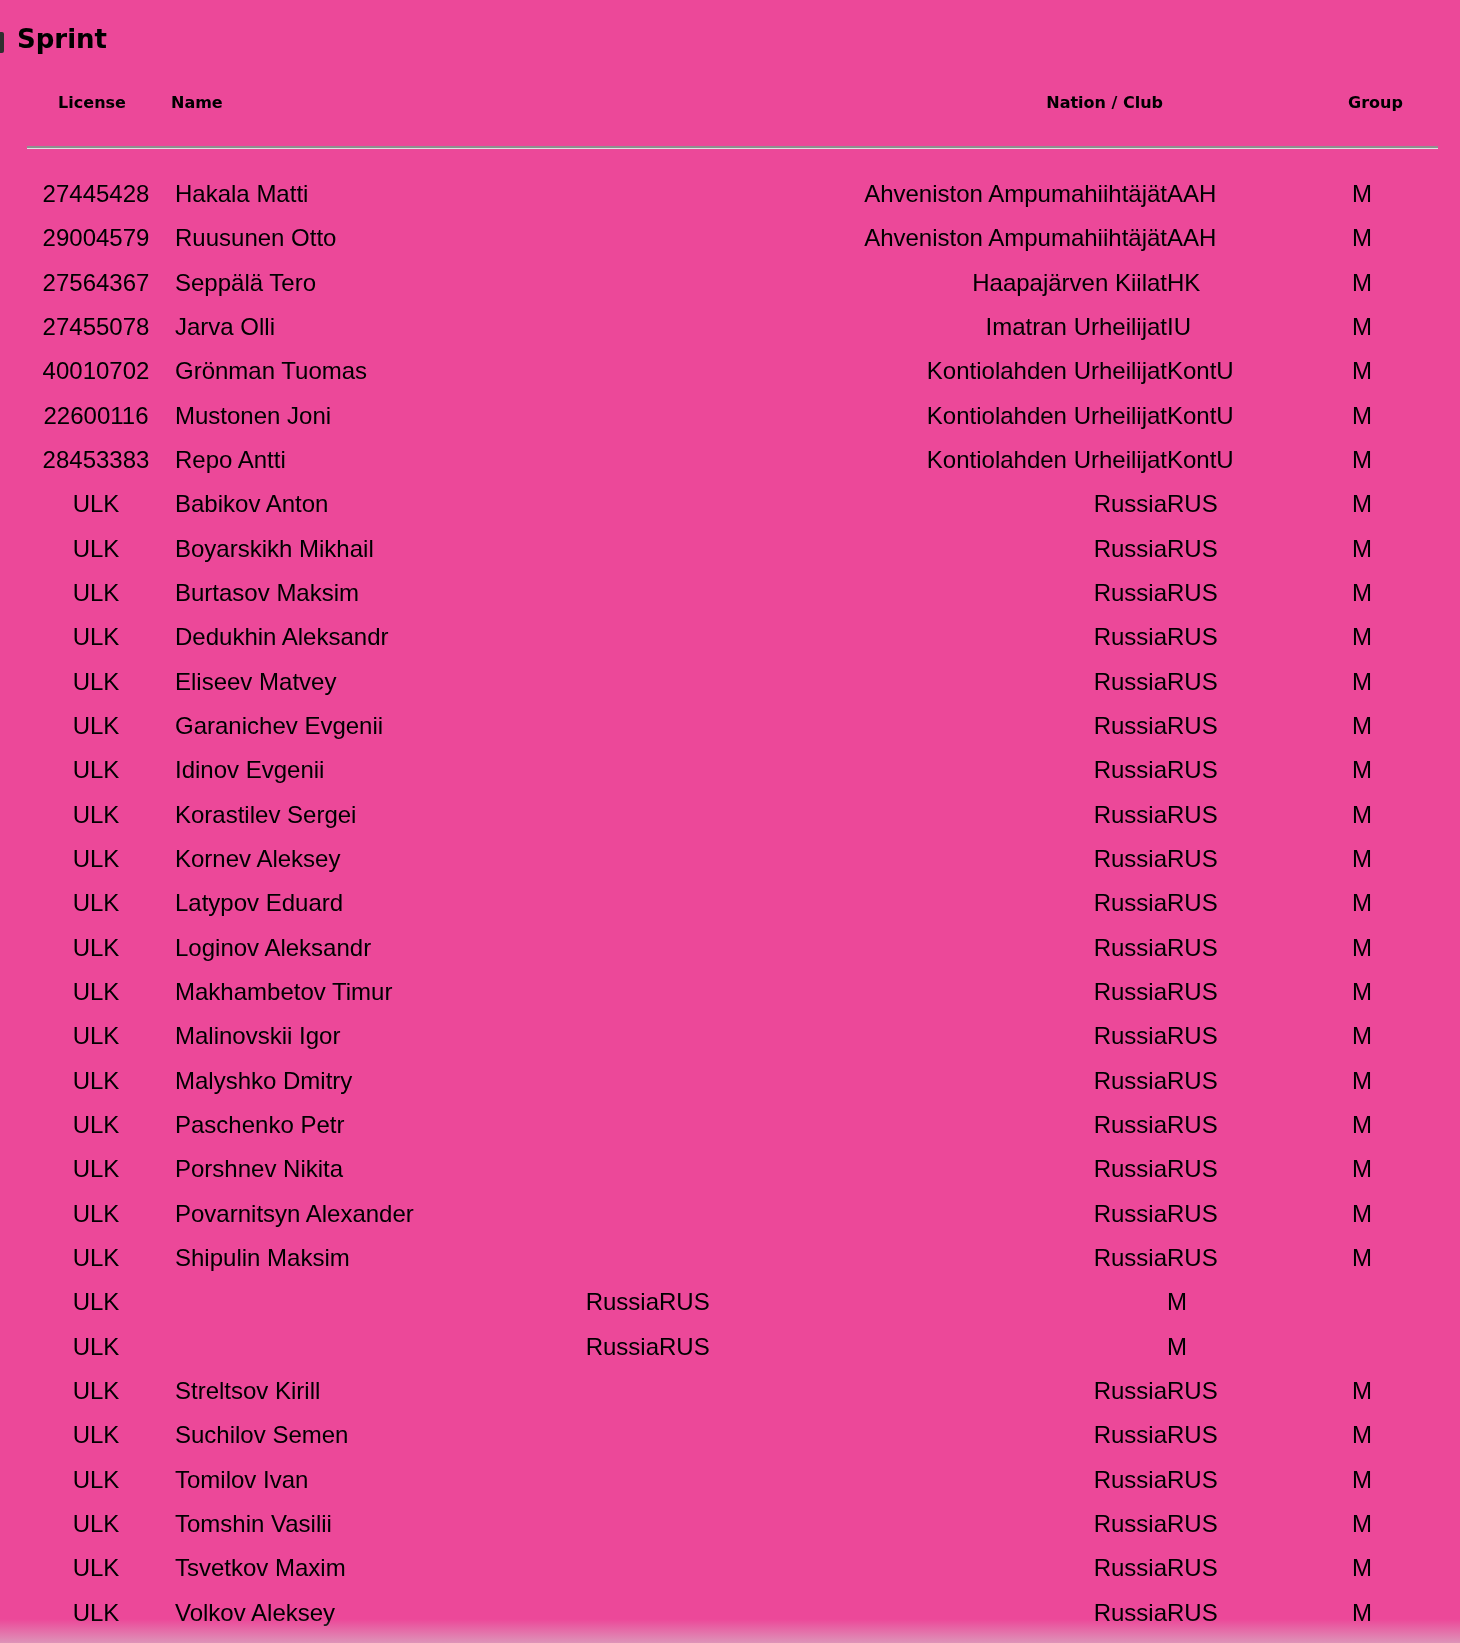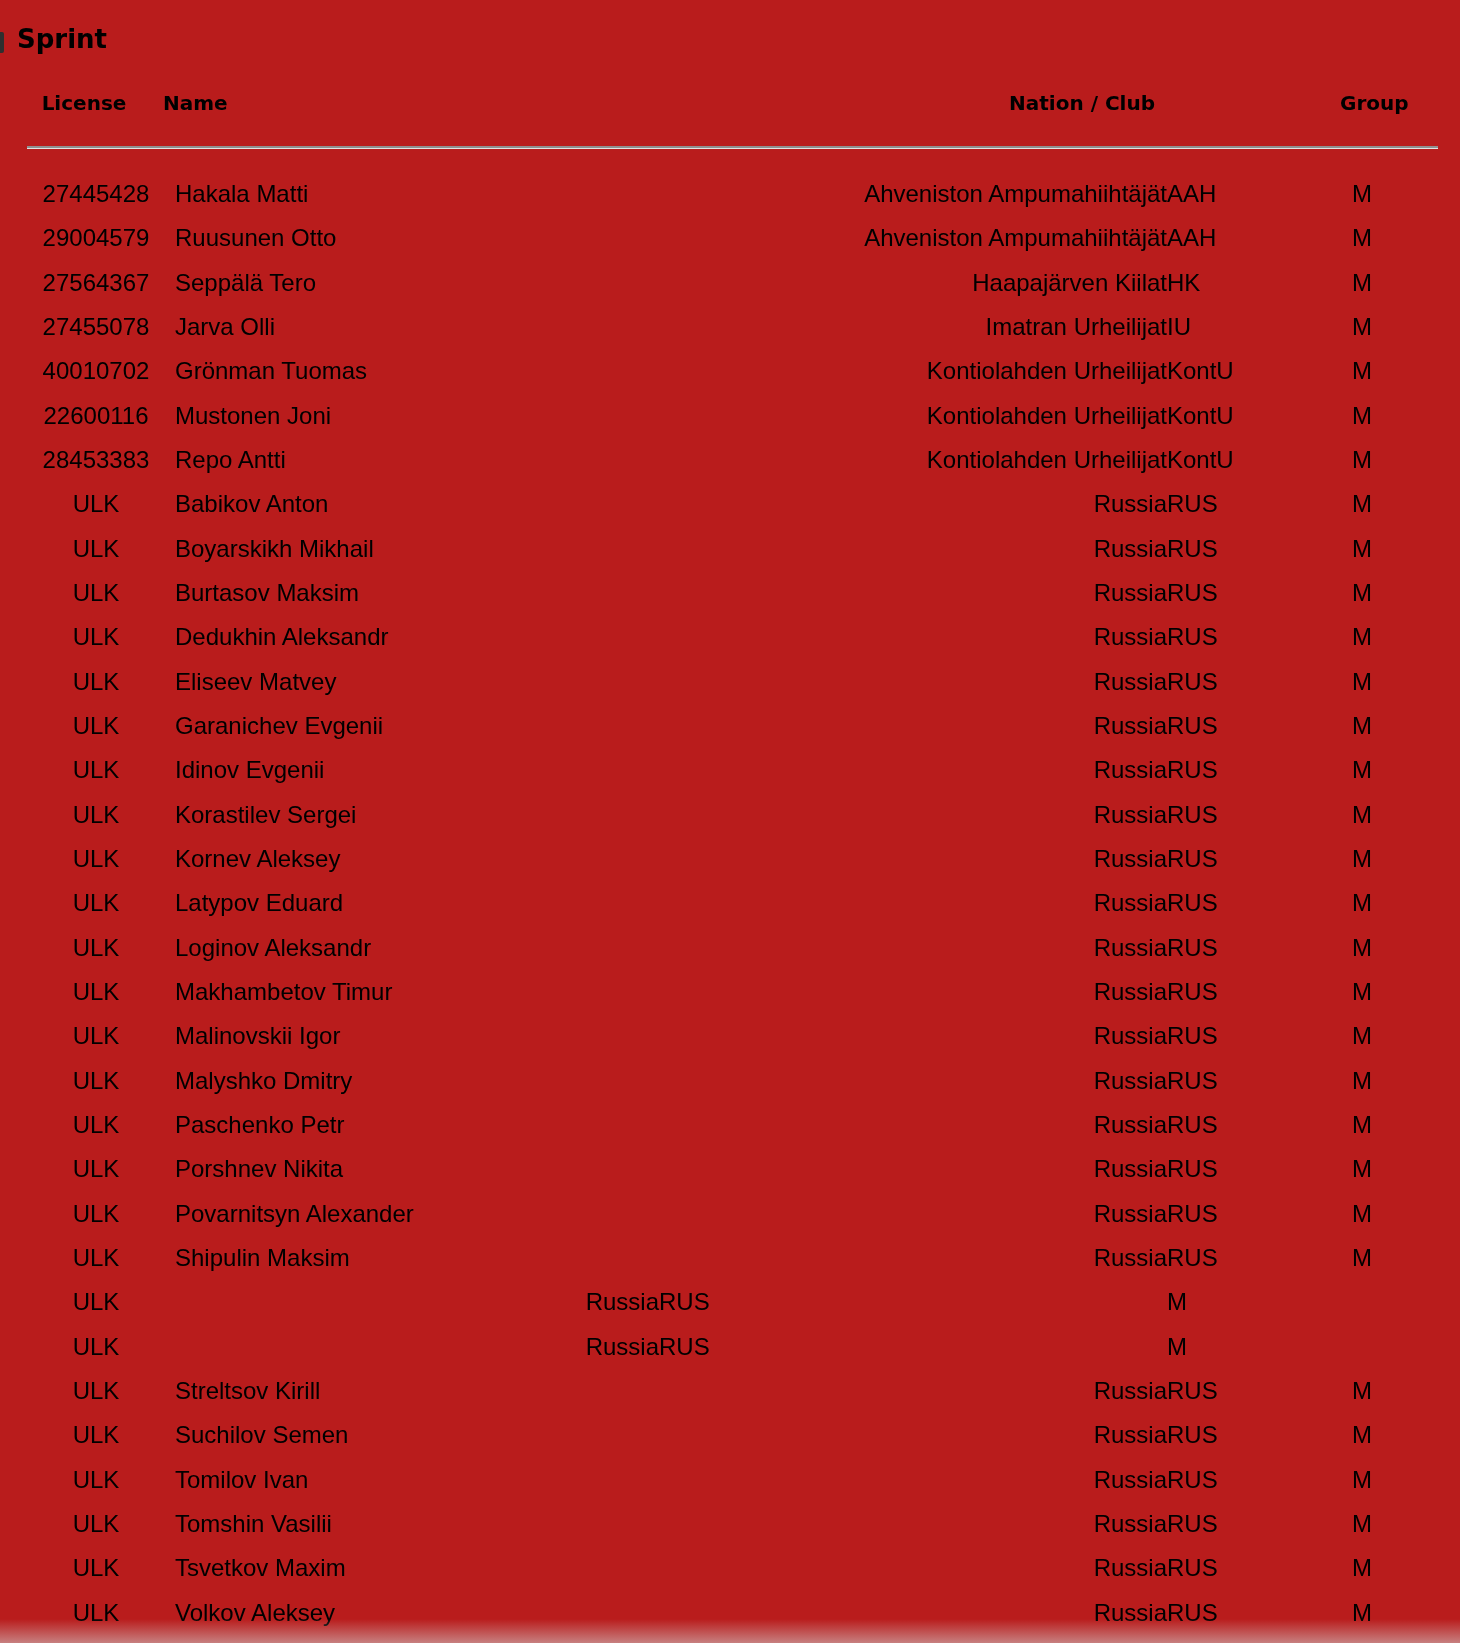--- a/index.html
+++ b/index.html
@@ -11,21 +11,21 @@
     width: 1460px;
     height: 1643px;
     overflow: hidden;
     font-family: "Liberation Sans", sans-serif;
     color: #000000;
   }
   .page {
     position: relative;
     width: 1460px;
     height: 1643px;
-    background: #b91c1c;
+    background: #ec4899;
   }
   .edge-artifact {
     position: absolute;
     left: 0;
     top: 32px;
     width: 4px;
     height: 21px;
     background: #2f2f2f;
     border-radius: 0 2px 2px 0;
   }
@@ -42,27 +42,27 @@
   }
   .grid {
     display: grid;
     grid-template-columns: 112px 23px 484px 508px 185px 85px;
     padding-left: 28px;
     white-space: nowrap;
   }
   .header-row {
     position: absolute;
     top: 85px;
-    left: 0;
+    left: 8px;
     right: 0;
     height: 36px;
     line-height: 36px;
     font-family: "DejaVu Sans", sans-serif;
     font-weight: bold;
-    font-size: 20px;
+    font-size: 16px;
   }
   .rule {
     position: absolute;
     top: 146px;
     left: 27px;
     width: 1411px;
     height: 2px;
     background: #8f8f8f;
     border-bottom: 1px solid #e2e2e2;
   }

